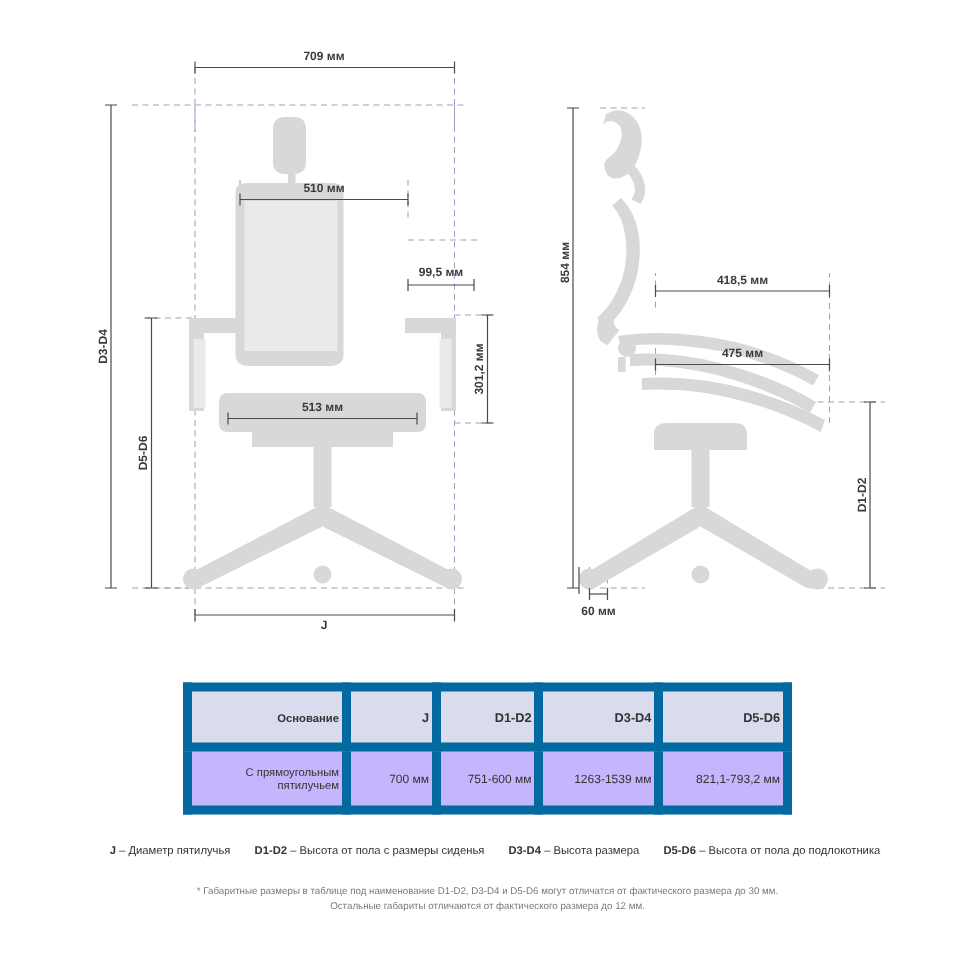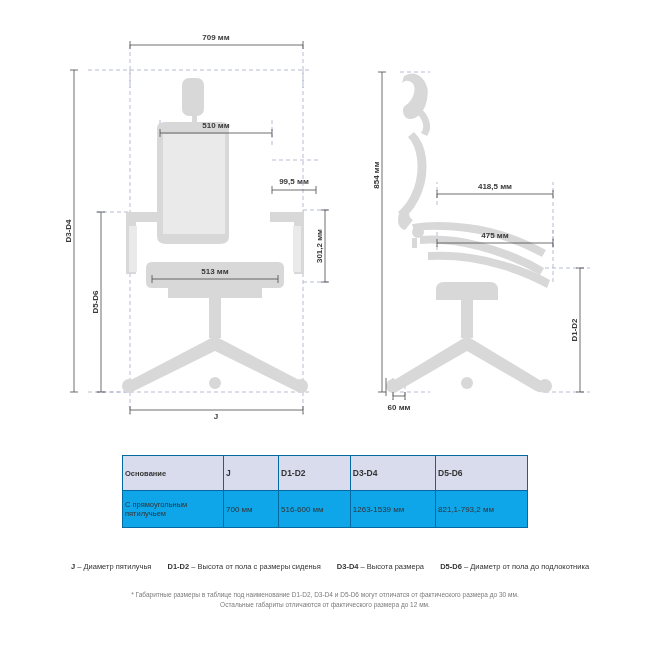--- a/index.html
+++ b/index.html
@@ -54,39 +54,39 @@
     left: 122px;
     top: 455px;
     width: 406px;
   }
   table.spec {
     border-collapse: collapse;
     width: 406px;
     font-size: 8px;
   }
   table.spec th, table.spec td {
-    border: 1px solid #0369a1;
-    text-align: left;
+    border: 6px solid #0369a1;
+    text-align: right;
     vertical-align: middle;
     padding: 6px 2px;
     color: #333333;
   }
   table.spec thead th {
     background: #d9dced;
     font-size: 8.5px;
     font-weight: bold;
     height: 22px;
   }
   table.spec tbody td {
     background: #ffffff;
     height: 24px;
     font-size: 8px;
   }
   table.spec tbody tr.alt td {
-    background: #0ea5e9;
+    background: #c4b5fd;
   }
   table.spec .namecell {
     font-size: 7.5px;
     width: 96px;
   }
   table.spec .jcol { width: 50px; }
 
   
   .legend {
     position: absolute;
@@ -300,33 +300,33 @@
           <th class="jcol">J</th>
           <th>D1-D2</th>
           <th>D3-D4</th>
           <th>D5-D6</th>
         </tr>
       </thead>
       <tbody>
         <tr class="alt">
           <td class="namecell">С прямоугольным пятилучьем</td>
           <td class="jcol">700 мм</td>
-          <td>516-600 мм</td>
+          <td>751-600 мм</td>
           <td>1263-1539 мм</td>
           <td>821,1-793,2 мм</td>
         </tr>
       </tbody>
     </table>
   </div>
 
   <div class="legend">
     <span class="item"><span class="code">J</span> <span>– Диаметр пятилучья</span></span>
     <span class="item"><span class="code">D1-D2</span> <span>– Высота от пола с размеры сиденья</span></span>
     <span class="item"><span class="code">D3-D4</span> <span>– Высота размера</span></span>
-    <span class="item"><span class="code">D5-D6</span> <span>– Диаметр от пола до подлокотника</span></span>
+    <span class="item"><span class="code">D5-D6</span> <span>– Высота от пола до подлокотника</span></span>
   </div>
 
   <div class="footnote">
     <div>* Габаритные размеры в таблице под наименование D1-D2, D3-D4 и D5-D6 могут отличатся от фактического размера до 30 мм.</div>
     <div>Остальные габариты отличаются от фактического размера до 12 мм.</div>
   </div>
 
 </div>
 
 </body></html>

